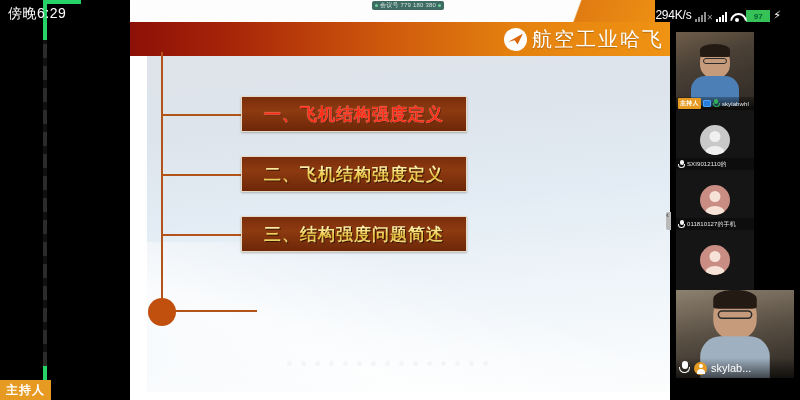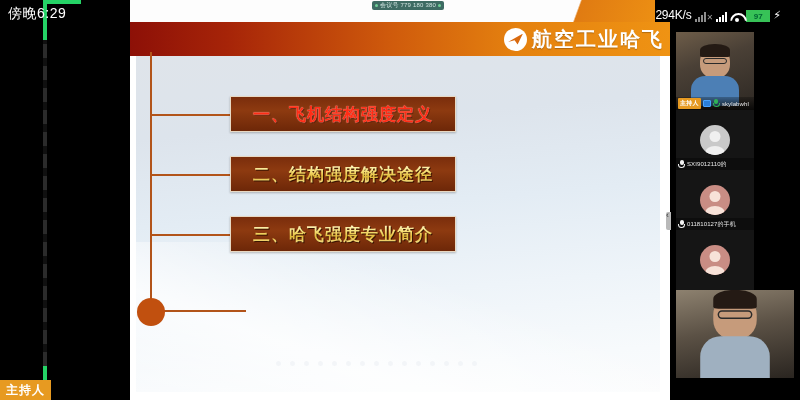--- a/index.html
+++ b/index.html
@@ -50,24 +50,24 @@
   .ppt-white-top{ position:absolute; left:0; top:0; width:100%; height:22px; background:#fdfdfd; }
   .ppt-band{ position:absolute; left:0; top:22px; width:540px; height:34px;
     background:linear-gradient(90deg,#8d1007 0%,#a62408 18%,#cf5a0c 48%,#e5820f 72%,#ef9313 100%); }
   .ppt-band:after{ content:""; position:absolute; right:0; top:-22px; width:160px; height:22px;
     background:linear-gradient(110deg,rgba(255,255,255,0) 0%,rgba(255,255,255,0) 42%,#e07b12 43%,#ef9313 100%); }
   .brand{ position:absolute; right:6px; top:24px; height:30px; display:flex; align-items:center; gap:5px; z-index:5;}
   .brand-logo{ width:23px; height:23px; border-radius:50%; background:#fff; position:relative;
     display:flex; align-items:center; justify-content:center; }
   .brand-logo:after{ content:""; width:15px; height:11px; background:#d96a10;
     clip-path:polygon(0% 78%,100% 0%,64% 100%,44% 62%); }
-  .brand-name{ color:#fff; font-size:20px; font-weight:bold; letter-spacing:2px;
+  .brand-name{ color:#fff; font-size:20px; font-weight:normal; letter-spacing:2px;
     font-family:"DejaVu Sans","Liberation Sans",sans-serif; text-shadow:0 1px 1px rgba(0,0,0,.25);}
 
-  .slide-body{ position:absolute; left:6px; top:56px; width:524px; height:336px;
+  .slide-body{ position:absolute; left:17px; top:56px; width:524px; height:336px;
     background:linear-gradient(175deg,#dfe4ea 0%,#dde4ec 22%,#e3ecf4 45%,#eef4f9 68%,#f7fafc 88%,#fbfcfd 100%); }
   .slide-sheen{ position:absolute; left:0; bottom:0; width:100%; height:150px;
     background:linear-gradient(200deg,rgba(255,255,255,0) 35%,rgba(255,255,255,.75) 70%,rgba(255,255,255,.2) 100%); }
 
   
   .trunk{ position:absolute; left:14px; top:-4px; width:2px; height:256px; background:#b2541a; }
   .branch{ position:absolute; left:14px; width:96px; height:2px; background:#b2541a; }
   .node-circle{ position:absolute; left:1px; top:242px; width:28px; height:28px; border-radius:50%;
     background:#c1500f; }
 
@@ -174,24 +174,24 @@
       <div class="branch" style="top:58px"></div>
       <div class="branch" style="top:118px"></div>
       <div class="branch" style="top:178px"></div>
       <div class="branch" style="top:254px"></div>
       <div class="node-circle"></div>
 
       <div class="bar red" style="top:40px">
         <span>一、飞机结构强度定义</span>
       </div>
       <div class="bar gold" style="top:100px">
-        <span>二、结构强度解决途径</span>
+        <span>二、飞机结构强度定义</span>
       </div>
       <div class="bar gold" style="top:160px">
-        <span>三、哈飞强度专业简介</span>
+        <span>三、结构强度问题简述</span>
       </div>
 
       <div class="dots">
         <i></i>
           <i></i>
           <i></i>
           <i></i>
           <i></i>
           <i></i>
           <i></i>
@@ -303,20 +303,28 @@
     <div class="tile video2">
       <div class="cam b">
         <div class="face" style="top:10px;transform:translateX(-50%) scale(1.45)">
           <div class="head">
               <div class="hair"></div>
               <div class="glass"></div>
             </div>
           <div class="body gray"></div>
         </div>
       </div>
+      <div class="big-namebar">
+        <span class="mic-lg">
+            <span class="cap2"></span>
+            <span class="arc"></span>
+          </span>
+        <span class="person-ic"></span>
+        <span class="big-name">skylab...</span>
+      </div>
     </div>
   </div>
 
   <div class="bottombar">
     <div class="bb-host">主持人</div>
   </div>
 
 </div>
 
 </body></html>

